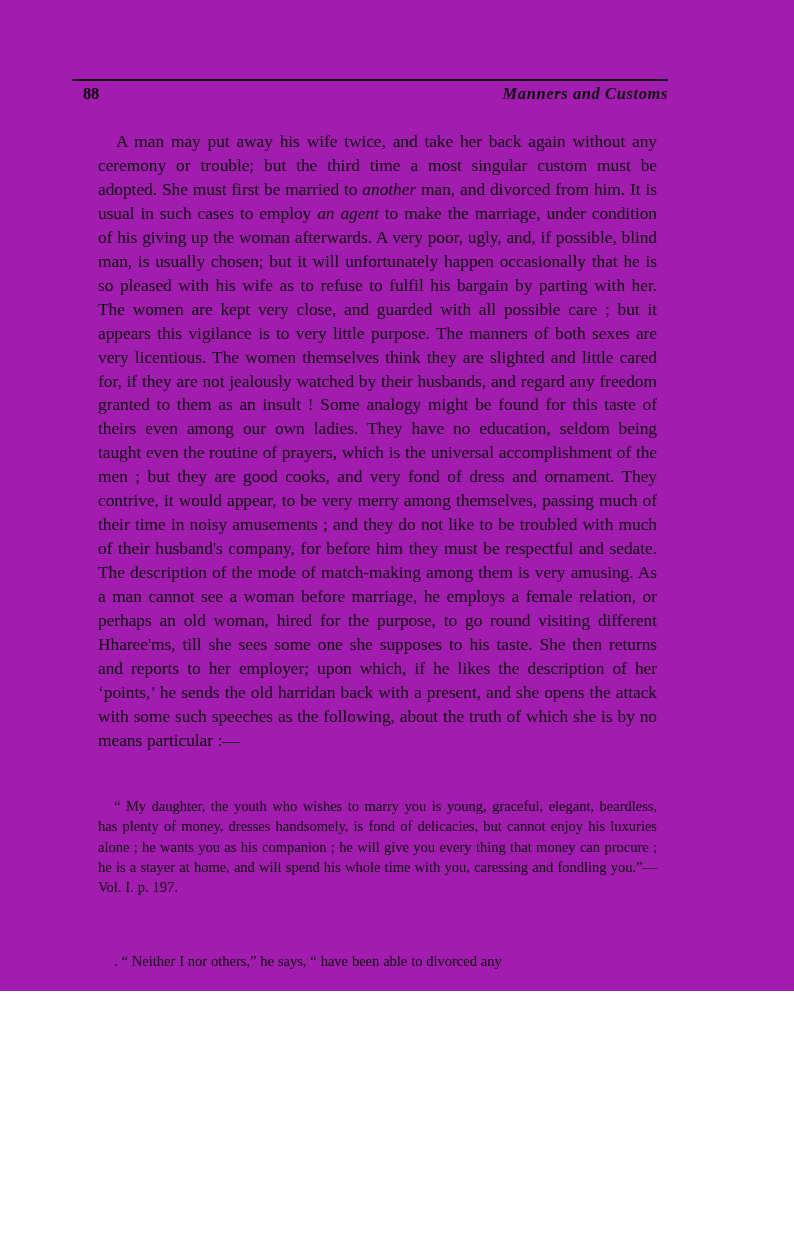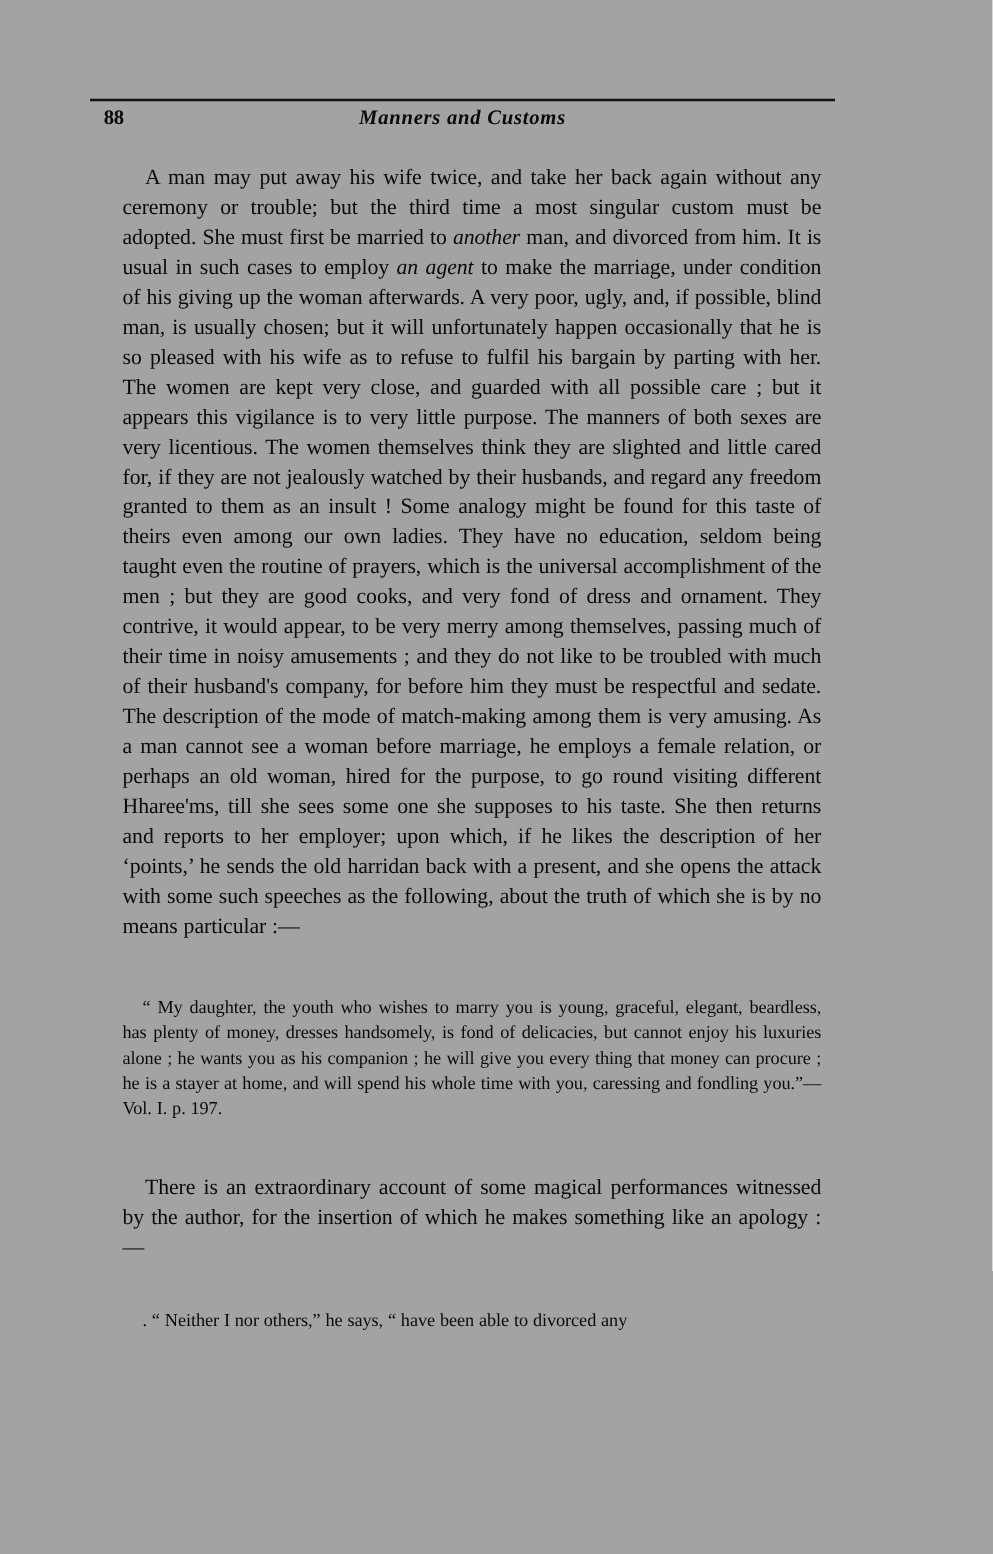--- a/index.html
+++ b/index.html
@@ -14,22 +14,22 @@
     overflow: hidden;
     font-family: "Liberation Serif", "DejaVu Serif", serif;
     color: #0a0a0a;
     -webkit-font-smoothing: none;
   }
 
   .page {
     position: absolute;
     left: 0; top: 0;
     width: 794px;
-    height: 1243px;
-    background: #a3a3a3;
+    height: 991px;
+    background: #a21caf;
   }
 
   
   .head-rule {
     position: absolute;
     left: 72px;
     top: 79px;
     width: 596px;
     height: 2px;
     background: #111;
@@ -47,21 +47,21 @@
     top: 0;
     font-size: 16.5px;
     font-weight: bold;
     letter-spacing: -0.2px;
   }
   .head-title {
     position: absolute;
     left: 0;
     top: 0;
     width: 596px;
-    text-align: center;
+    text-align: right;
     font-style: italic;
     font-weight: bold;
     font-size: 16.5px;
     letter-spacing: 0.6px;
   }
 
   
   .textblock {
     position: absolute;
     left: 86px;
@@ -117,21 +117,20 @@
 
     <p class="body"><span>A man may put away his wife twice, and take her back again without any ceremony or trouble; but the third time a most singular custom must be adopted.  She must first be married to </span><i class="it">another</i><span> man, and divorced from him.  It is usual in such cases to employ </span><i class="it">an agent</i><span> to make the marriage, under condition of his giving up the woman afterwards.  A very poor, ugly, and, if possible, blind man, is usually chosen; but it will unfortunately happen occasionally that he is so pleased with his wife as to refuse to fulfil his bargain by parting with her. The women are kept very close, and guarded with all possible care ; but it appears this vigilance is to very little purpose. The manners of both sexes are very licentious.  The women themselves think they are slighted and little cared for, if they are not jealously watched by their husbands, and regard any freedom granted to them as an insult !  Some analogy might be found for this taste of theirs even among our own ladies.  They have no education, seldom being taught even the routine of prayers, which is the universal accomplishment of the men ; but they are good cooks, and very fond of dress and ornament.  They contrive, it would appear, to be very merry among themselves, passing much of their time in noisy amusements ; and they do not like to be troubled with much of their husband's company, for before him they must be respectful and sedate.  The description of the mode of match-making among them is very amusing.  As a man cannot see a woman before marriage, he employs a female relation, or perhaps an old woman, hired for the purpose, to go round visiting different Hharee'ms, till she sees some one she supposes to his taste.  She then returns and reports to her employer; upon which, if he likes the description of her ‘points,’ he sends the old harridan back with a present, and she opens the attack with some such speeches as the following, about the truth of which she is by no means particular :—</span></p>
 
     <div class="gap-lg"></div>
 
     <p class="quote">“ My daughter, the youth who wishes to marry you is young, graceful, elegant, beardless, has plenty of money, dresses handsomely, is fond of delicacies, but cannot enjoy his luxuries alone ; he wants you as his companion ; he will give you every thing that money can procure ; he is a stayer at home, and will spend his whole time with you, caressing and fondling you.”—Vol. I. p. 197.</p>
 
     <div class="gap-md"></div>
 
 
-    <p class="body">There is an extraordinary account of some magical performances witnessed by the author, for the insertion of which he makes something like an apology :—</p>
 
     <div class="gap-sm"></div>
 
     <p class="quote">. “ Neither I nor others,” he says, “ have been able to divorced any</p>
 
   </div>
 
 </div>
 
 </body></html>

